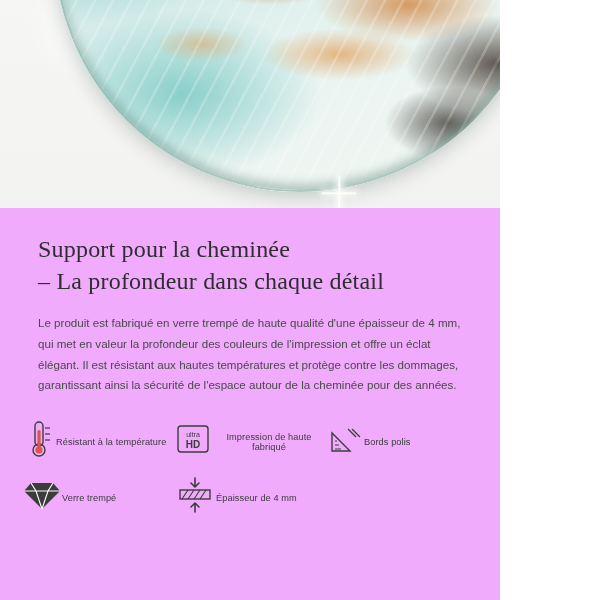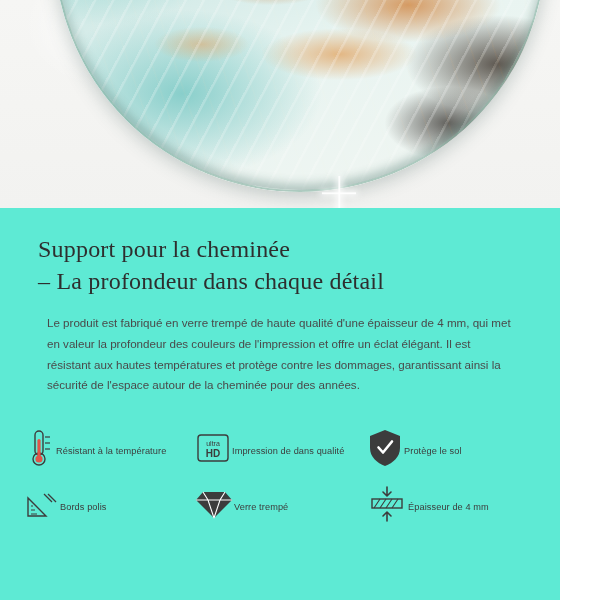--- a/index.html
+++ b/index.html
@@ -8,23 +8,23 @@
   }
   body {
     width: 600px;
     height: 600px;
     background: #ffffff;
     font-family: "Liberation Sans", sans-serif;
     overflow: hidden;
   }
   .page {
     position: relative;
-    width: 560px;
+    width: 500px;
     height: 600px;
-    background: #5eead4;
+    background: #f0abfc;
     overflow: hidden;
   }
 
   
   .hero {
     position: relative;
     width: 600px;
     height: 208px;
     overflow: hidden;
     background: #f7f7f5;
@@ -114,21 +114,21 @@
     color: #2e2e2e;
     font-weight: 400;
     margin: 0 0 16px 0;
     letter-spacing: 0.2px;
   }
   .headline .line2 { display: block; }
   .body-text {
     font-size: 11.6px;
     line-height: 1.78;
     color: #4a4a4a;
-    margin: 9px;
+    margin: 0;
     max-width: 520px;
   }
 
   
   .features {
     display: grid;
     grid-template-columns: repeat(3, 1fr);
     row-gap: 10px;
     padding: 20px 22px 0 22px;
   }
@@ -193,32 +193,23 @@
     </div>
 
     <div class="feature">
       <div class="feature-icon">
         <svg width="38" height="38" viewBox="0 0 38 38">
           <rect x="4" y="6" width="30" height="26" rx="3" fill="none" stroke="#3c3c3c" stroke-width="1.4"></rect>
           <text x="19" y="17" font-family="Liberation Sans, sans-serif" font-size="7" fill="#3c3c3c" text-anchor="middle">ultra</text>
           <text x="19" y="28" font-family="Liberation Sans, sans-serif" font-size="10" font-weight="bold" fill="#3c3c3c" text-anchor="middle">HD</text>
         </svg>
       </div>
-      <div class="feature-label">Impression de dans qualité</div>
-    </div>
-
-    <div class="feature">
-      <div class="feature-icon">
-        <svg width="38" height="42" viewBox="0 0 38 42">
-          <path d="M19 3 L34 9 V21 C34 30 27 36 19 39 C11 36 4 30 4 21 V9 Z" fill="#3c3c3c"></path>
-          <path d="M12.5 20.5 L17 25.5 L26 14.5" fill="none" stroke="#ffffff" stroke-width="2.6" stroke-linecap="round" stroke-linejoin="round"></path>
-        </svg>
-      </div>
-      <div class="feature-label">Protège le sol</div>
-    </div>
+      <div class="feature-label">Impression de haute fabriqué</div>
+    </div>
+
 
     <div class="feature">
       <div class="feature-icon">
         <svg width="38" height="36" viewBox="0 0 38 36">
           <path d="M6 30 L6 12 L24 30 Z" fill="none" stroke="#3c3c3c" stroke-width="1.4"></path>
           <line x1="9" y1="28" x2="15" y2="28" stroke="#3c3c3c" stroke-width="1"></line>
           <line x1="9" y1="24" x2="13" y2="24" stroke="#3c3c3c" stroke-width="1"></line>
           <line x1="9" y1="20" x2="11" y2="20" stroke="#3c3c3c" stroke-width="1"></line>
           <line x1="26" y1="8" x2="34" y2="16" stroke="#3c3c3c" stroke-width="1.2"></line>
           <line x1="22" y1="8" x2="30" y2="16" stroke="#3c3c3c" stroke-width="1.2"></line>

